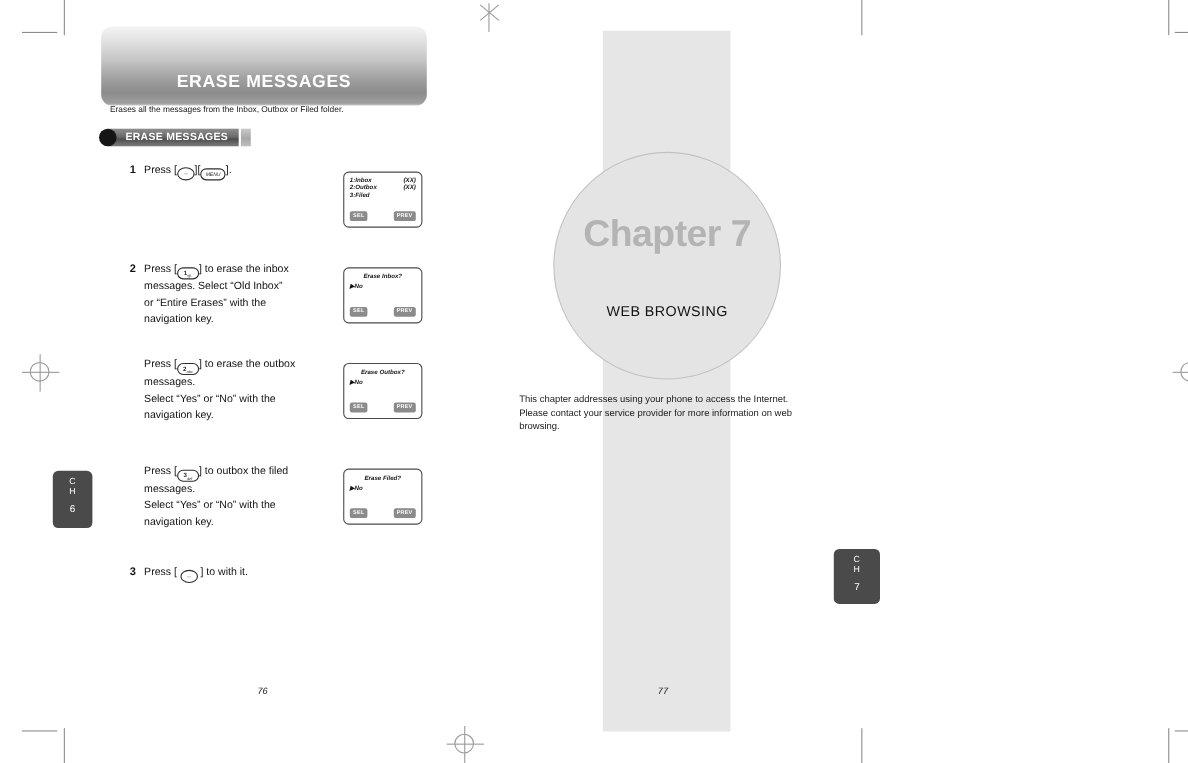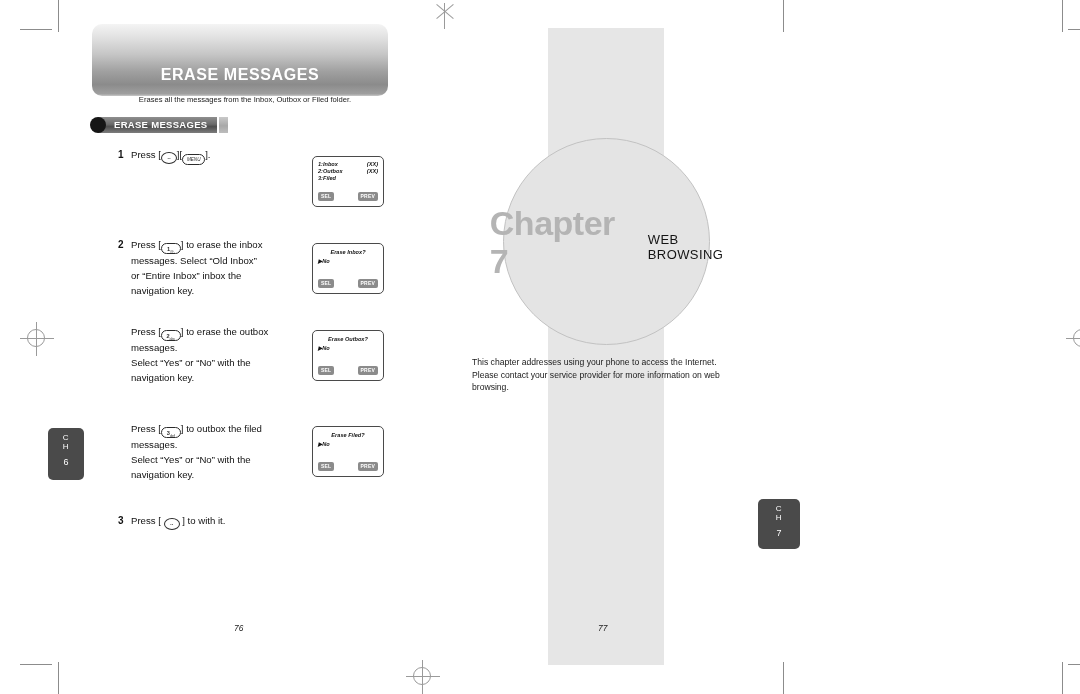--- a/index.html
+++ b/index.html
@@ -82,21 +82,20 @@
     font-size: 16px;
     font-weight: bold;
     letter-spacing: 0.6px;
   }
 
   .subtitle {
     position: absolute;
     left: 80px;
     top: 95px;
     width: 290px;
-    text-align: center;
     font-size: 7.6px;
     color: #1a1a1a;
     line-height: 1.3;
   }
 
   
   .sec-badge {
     position: absolute;
     left: 70px;
     top: 116px;
@@ -280,21 +279,21 @@
     position: absolute;
     left: 483px;
     top: 138px;
     width: 207px;
     height: 207px;
     border-radius: 50%;
     background: #e4e4e4;
     border: 1px solid #c2c2c2;
     box-sizing: border-box;
     display: flex;
-    flex-direction: row;
+    flex-direction: column;
     align-items: center;
     justify-content: center;
     gap: 33px;
   }
   .chapter-word {
     font-size: 34px;
     font-weight: bold;
     color: #b4b4b4;
     line-height: 38px;
     letter-spacing: -0.5px;
@@ -390,21 +389,21 @@
       <span class="softkey">SEL</span>
       <span class="softkey">PREV</span>
     </div>
   </div>
 
   <div class="step" style="left:98px;top:238px;">
     <div class="step-num">2</div>
     <div class="step-body">
       <span>Press [</span><span class="key num"><span>1</span><sub>@.</sub></span><span>] to erase the inbox</span><br>
       <span>messages. Select “Old Inbox”</span><br>
-      <span>or “Entire Inbox” inbox the</span><br>
+      <span>or “Entire Erases” with the</span><br>
       <span>navigation key.</span>
     </div>
   </div>
 
   <div class="lcd" style="left:292px;top:243px;">
     <div class="lcd-title">Erase Inbox?</div>
     <div class="lcd-opt">
       ▶<span>No</span>
     </div>
     <div class="lcd-softkeys">

